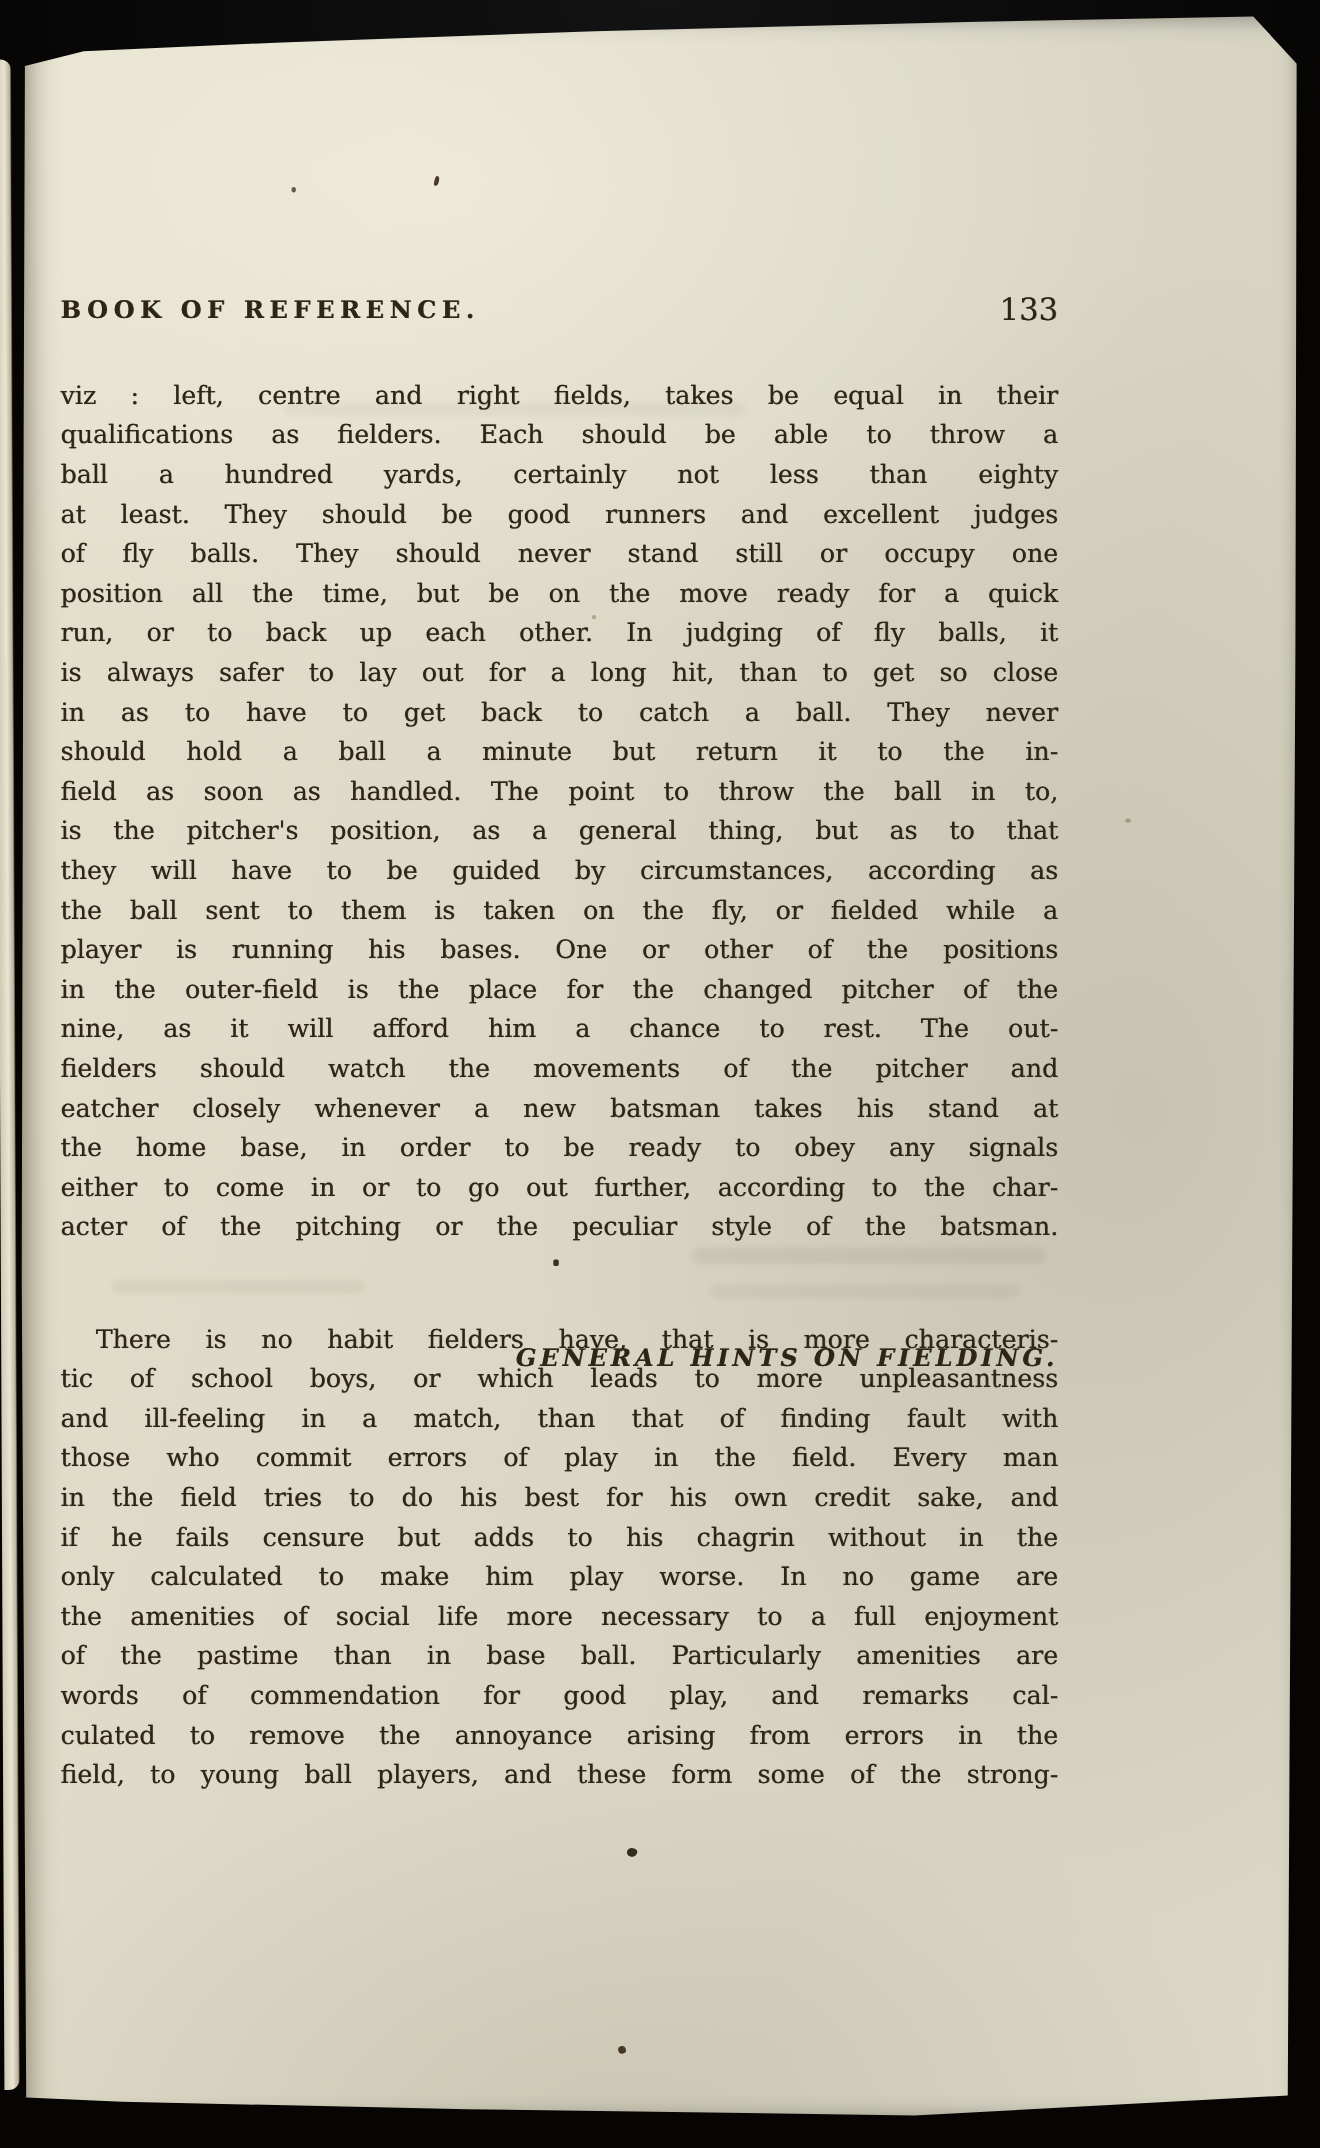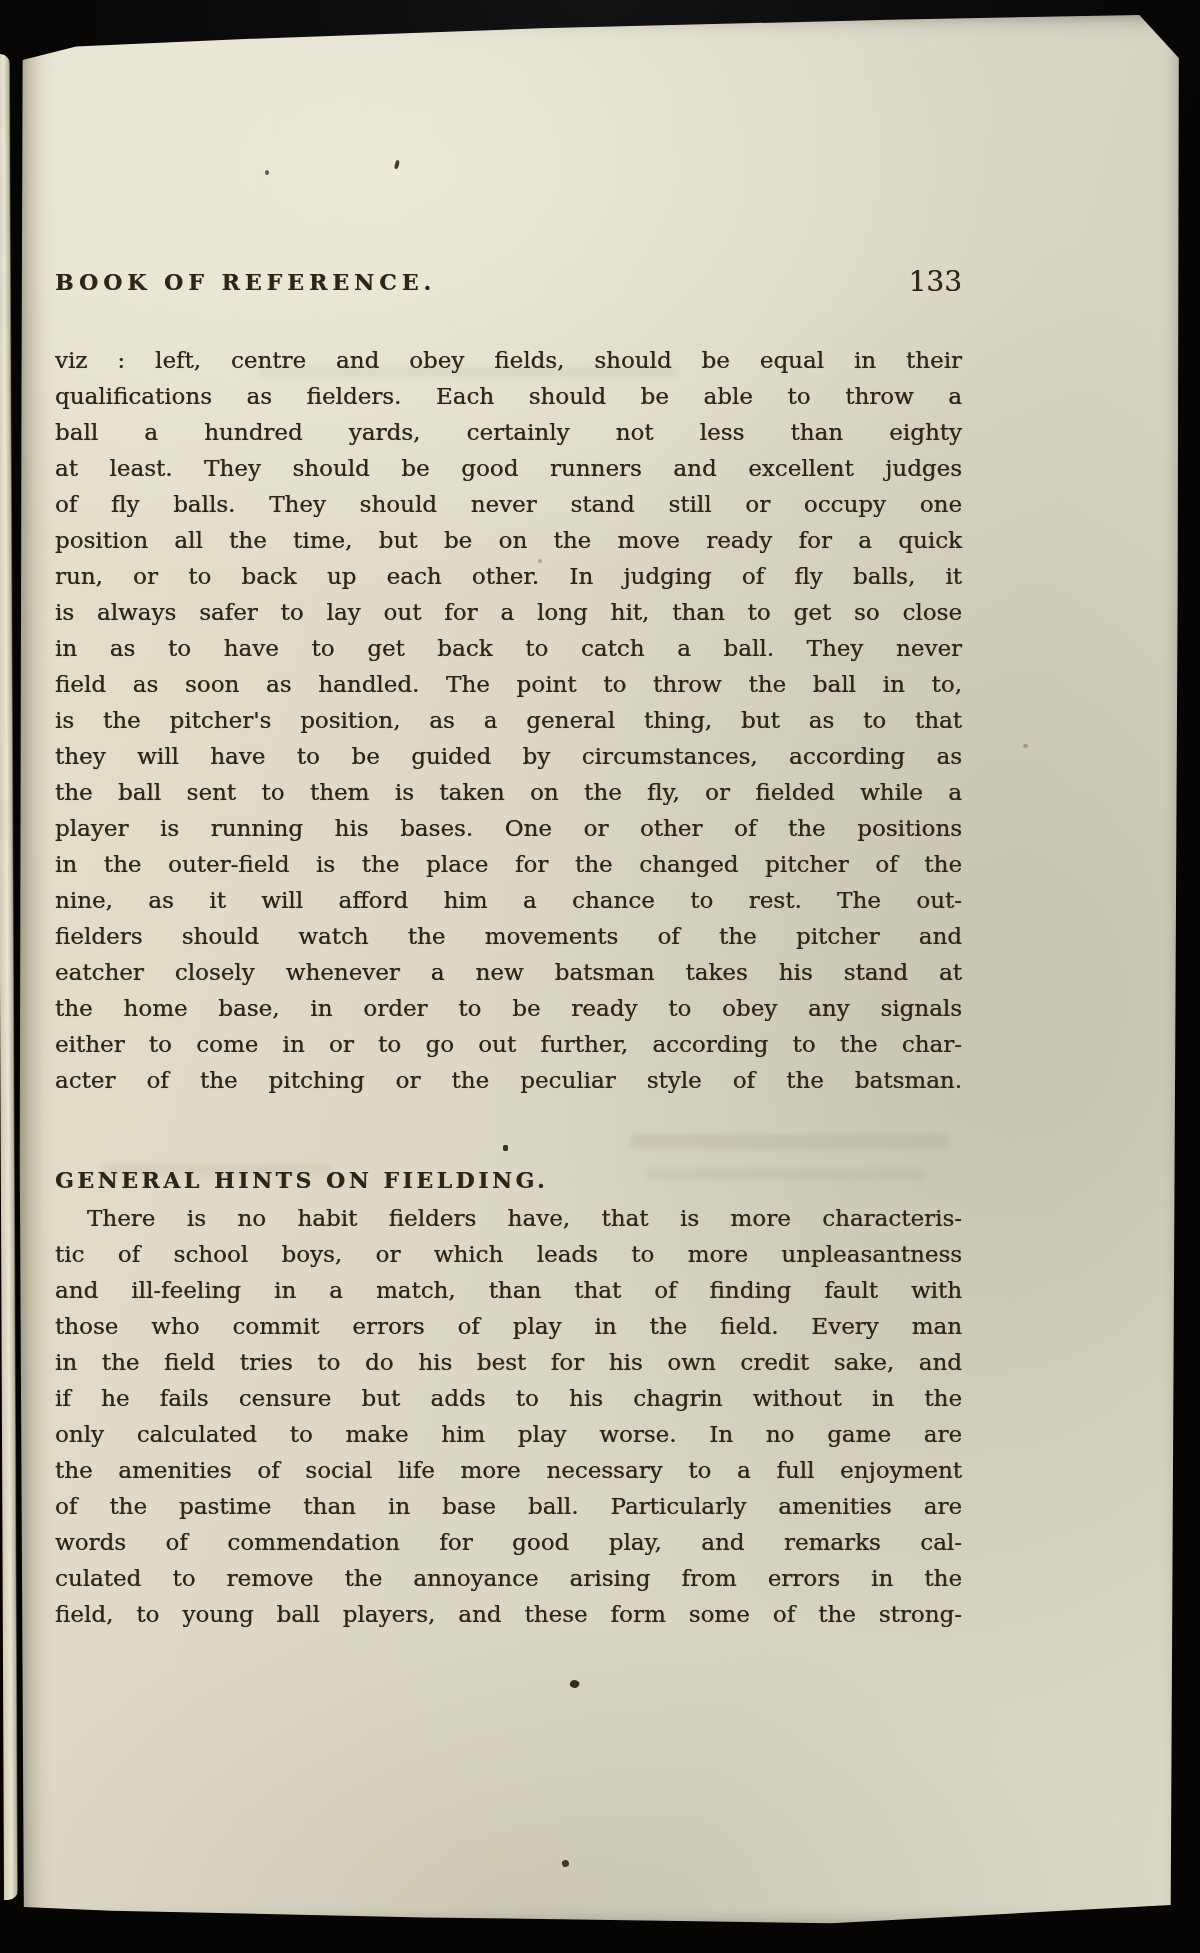--- a/index.html
+++ b/index.html
@@ -83,28 +83,29 @@
     line-height: 36px;
     font-size: 23px;
     text-align: justify;
     text-align-last: justify;
     text-shadow: 0.35px 0 0 rgba(46,37,23,.55), 0 0 1px rgba(46,37,23,.25);
     white-space: normal;
   }
   .para-2 .line:first-child { text-indent: 32px; }
   .section-heading {
     position: absolute;
-    left: 37px; top: 1146px;
+    left: 37px; top: 1201px;
     width: 907px; height: 40px;
     line-height: 40px;
-    text-align: left;
+    text-align: right;
     font-weight: bold;
     font-size: 22px;
     letter-spacing: 3.5px;
     text-shadow: 0.4px 0 0 rgba(46,37,23,.6);
+    font-style: italic;
   }
   
   .ghost {
     position: absolute;
     border-radius: 6px;
     background: rgba(108,98,78,.10);
     filter: blur(2.5px);
   }
   .ghost.g1 { left: 612px; top: 1120px; width: 320px; height: 15px; }
   .ghost.g2 { left: 84px;  top: 1150px; width: 230px; height: 12px; background: rgba(108,98,78,.08); }
@@ -133,29 +134,30 @@
     <div class="ghost g2"></div>
     <div class="ghost g3"></div>
     <div class="ghost g4"></div>
 
     <div class="running-header">
       <span class="header-title">BOOK OF REFERENCE.</span>
       <span class="page-number">133</span>
     </div>
 
     <div class="body-text para-1">
-        <div class="line">viz : left, centre and obey fields, should be equal in their</div>
+        <div class="line">viz : left, centre and right fields, takes be equal in their</div>
         <div class="line">qualifications as fielders. Each should be able to throw a</div>
         <div class="line">ball a hundred yards, certainly not less than eighty</div>
         <div class="line">at least. They should be good runners and excellent judges</div>
         <div class="line">of fly balls. They should never stand still or occupy one</div>
         <div class="line">position all the time, but be on the move ready for a quick</div>
         <div class="line">run, or to back up each other. In judging of fly balls, it</div>
         <div class="line">is always safer to lay out for a long hit, than to get so close</div>
         <div class="line">in as to have to get back to catch a ball. They never</div>
+        <div class="line">should hold a ball a minute but return it to the in-</div>
         <div class="line">field as soon as handled. The point to throw the ball in to,</div>
         <div class="line">is the pitcher's position, as a general thing, but as to that</div>
         <div class="line">they will have to be guided by circumstances, according as</div>
         <div class="line">the ball sent to them is taken on the fly, or fielded while a</div>
         <div class="line">player is running his bases. One or other of the positions</div>
         <div class="line">in the outer-field is the place for the changed pitcher of the</div>
         <div class="line">nine, as it will afford him a chance to rest. The out-</div>
         <div class="line">fielders should watch the movements of the pitcher and</div>
         <div class="line">eatcher closely whenever a new batsman takes his stand at</div>
         <div class="line">the home base, in order to be ready to obey any signals</div>

